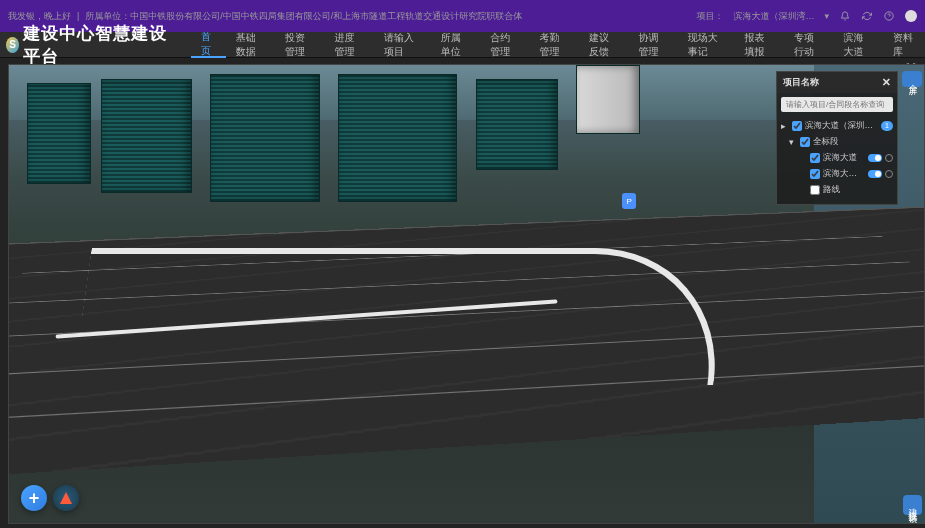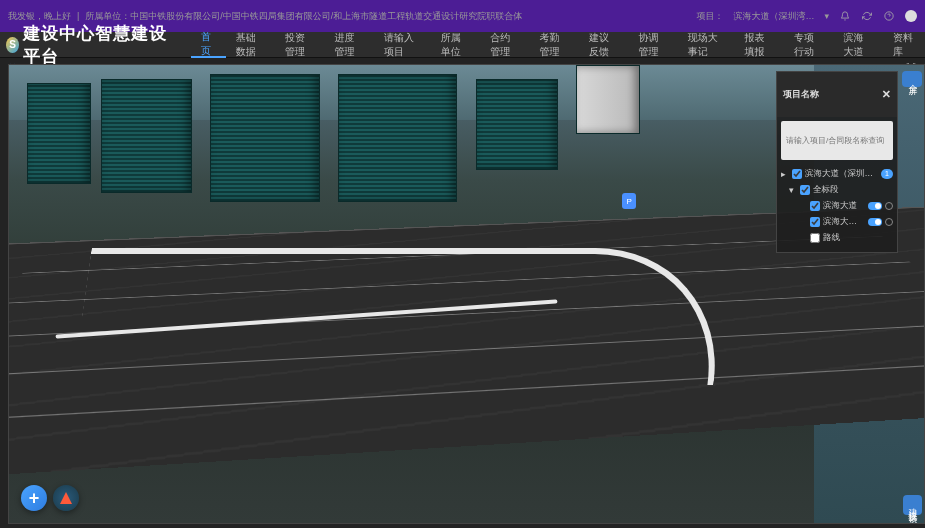--- a/index.html
+++ b/index.html
@@ -50,24 +50,24 @@
   
   .marker{position:absolute;top:28%;left:67%;width:14px;height:16px;background:#4a90ff;border-radius:3px;display:flex;align-items:center;justify-content:center;font-size:8px;color:#fff}
   
   .fab { position:absolute; width:26px; height:26px; border-radius:50%; display:flex; align-items:center; justify-content:center; cursor:pointer; box-shadow:0 2px 6px rgba(0,0,0,.4); }
   .fab-add{bottom:12px;left:12px;background:linear-gradient(135deg,#4aa3ff,#2e7de0);color:#fff;font-size:18px;font-weight:bold}
   .fab-compass{bottom:12px;left:44px;background:radial-gradient(circle,#2a5a7a,#1a3a4a);}
   .fab-compass::after{content:"";width:0;height:0;border:6px solid transparent;border-bottom:12px solid #ff5a3a;transform:translateY(-3px)}
   
   
   .panel { position:absolute; top:6px; right:26px; width:122px; background:rgba(30,30,30,.9); border:1px solid #444; font-size:9px; }
-  .panel-head{display:flex;align-items:center;justify-content:space-between;padding:16px 6px;background:#2a2a2a;color:#ddd;font-weight:bold}
+  .panel-head{display:flex;align-items:center;justify-content:space-between;padding:4px 6px;background:#2a2a2a;color:#ddd;font-weight:bold}
   .panel-head .close{cursor:pointer;font-size:11px}
   .panel-search{padding:4px}
-  .panel-search input{width:100%;background:#e8e8e8;border:none;padding:15px 5px;font-size:8px;border-radius:2px;color:#555}
+  .panel-search input{width:100%;background:#e8e8e8;border:none;padding:3px 5px;font-size:8px;border-radius:2px;color:#555}
   .tree{padding:2px 4px 6px}
   .tree-row{display:flex;align-items:center;gap:3px;padding:2px 0;color:#ccc}
   .tree-row.lvl1{padding-left:8px}
   .tree-row.lvl2{padding-left:18px}
   .caret{width:8px;display:inline-block}
   .chk{width:10px;height:10px;accent-color:#4aa3ff}
   .tree-label{flex:1;white-space:nowrap;overflow:hidden;text-overflow:ellipsis;font-size:8.5px}
   .badge{background:#4aa3ff;color:#fff;border-radius:6px;padding:0 4px;font-size:7px;line-height:10px}
   .toggle{width:14px;height:8px;background:#4aa3ff;border-radius:4px;position:relative;margin-left:2px}
   .toggle::after{content:"";position:absolute;right:1px;top:1px;width:6px;height:6px;background:#fff;border-radius:50%}

